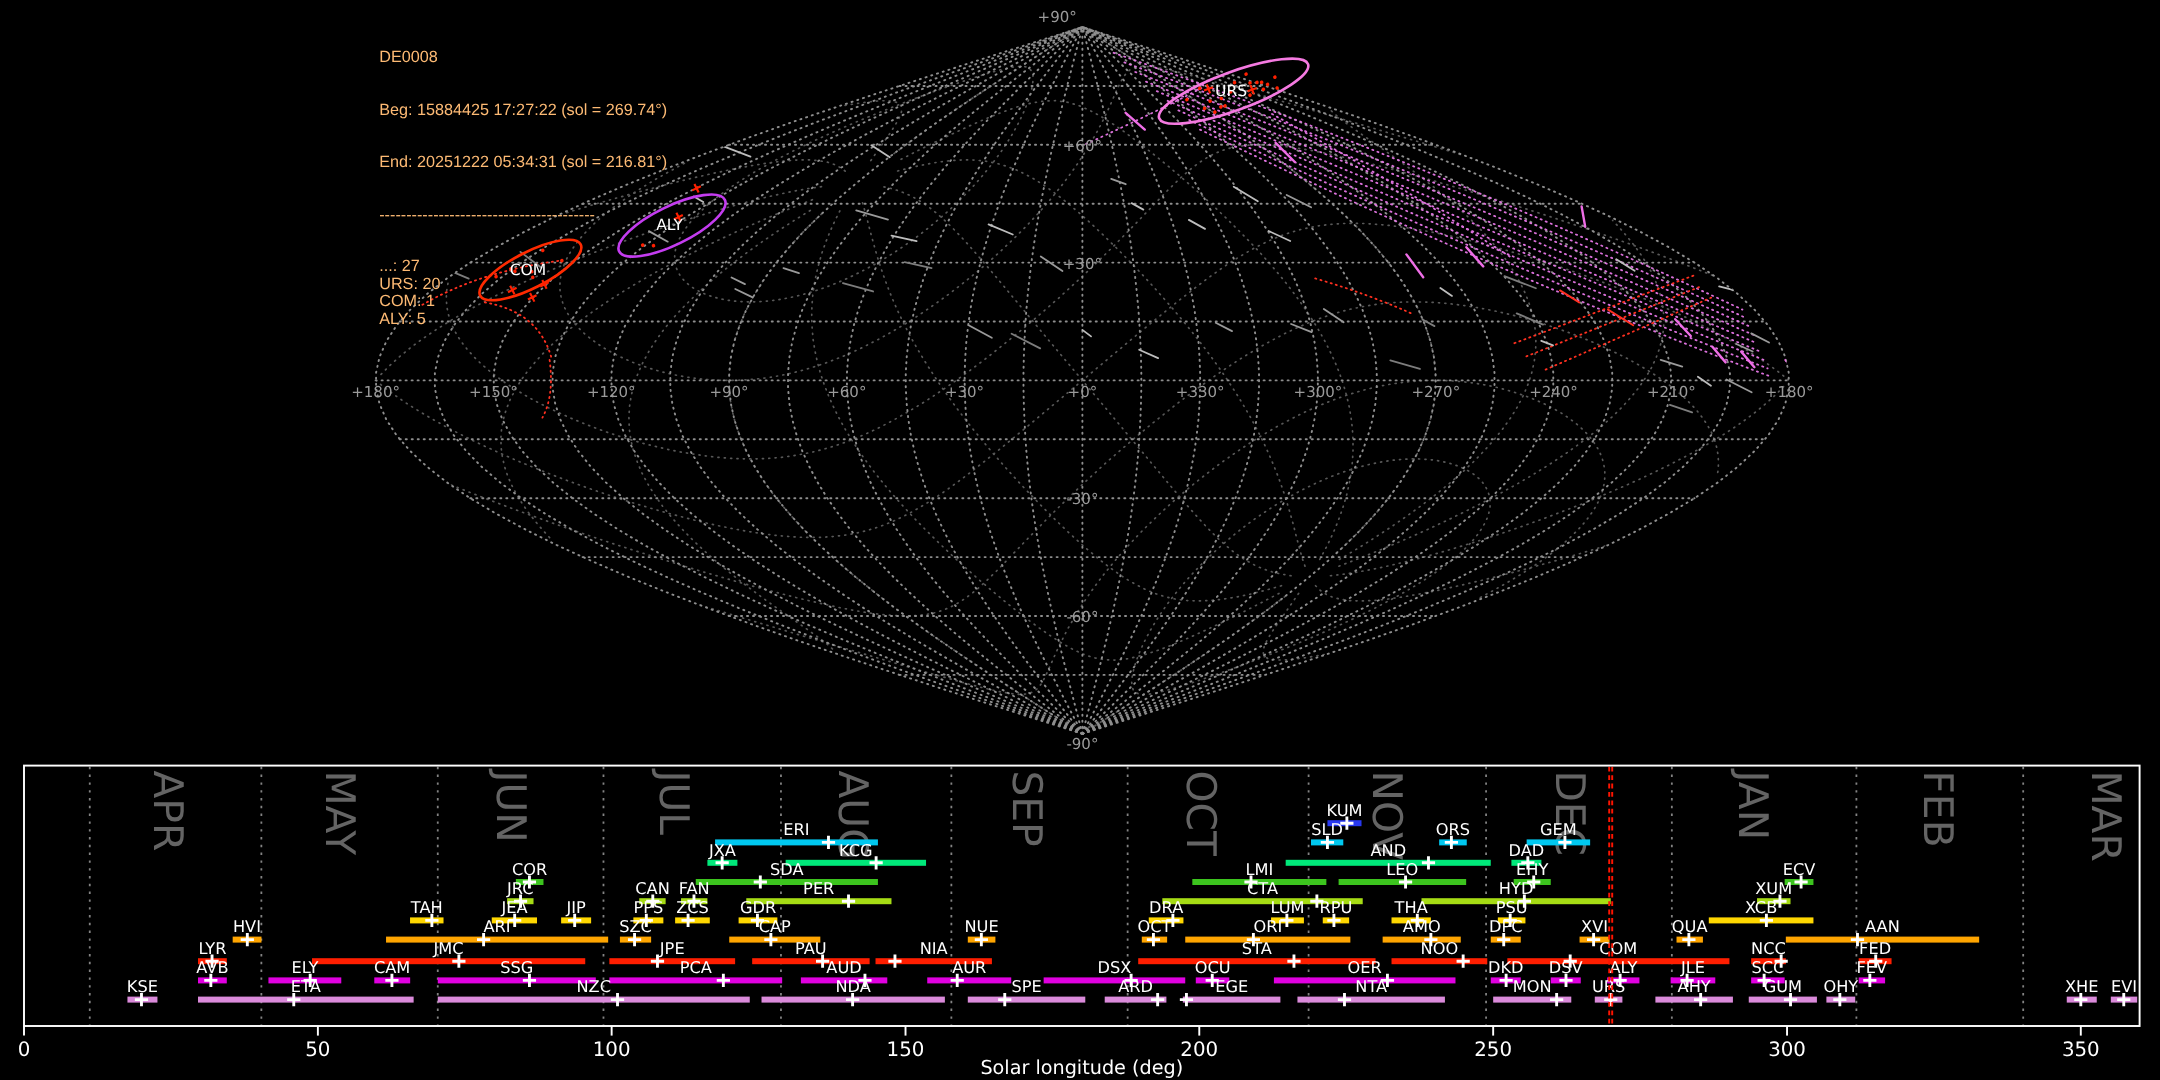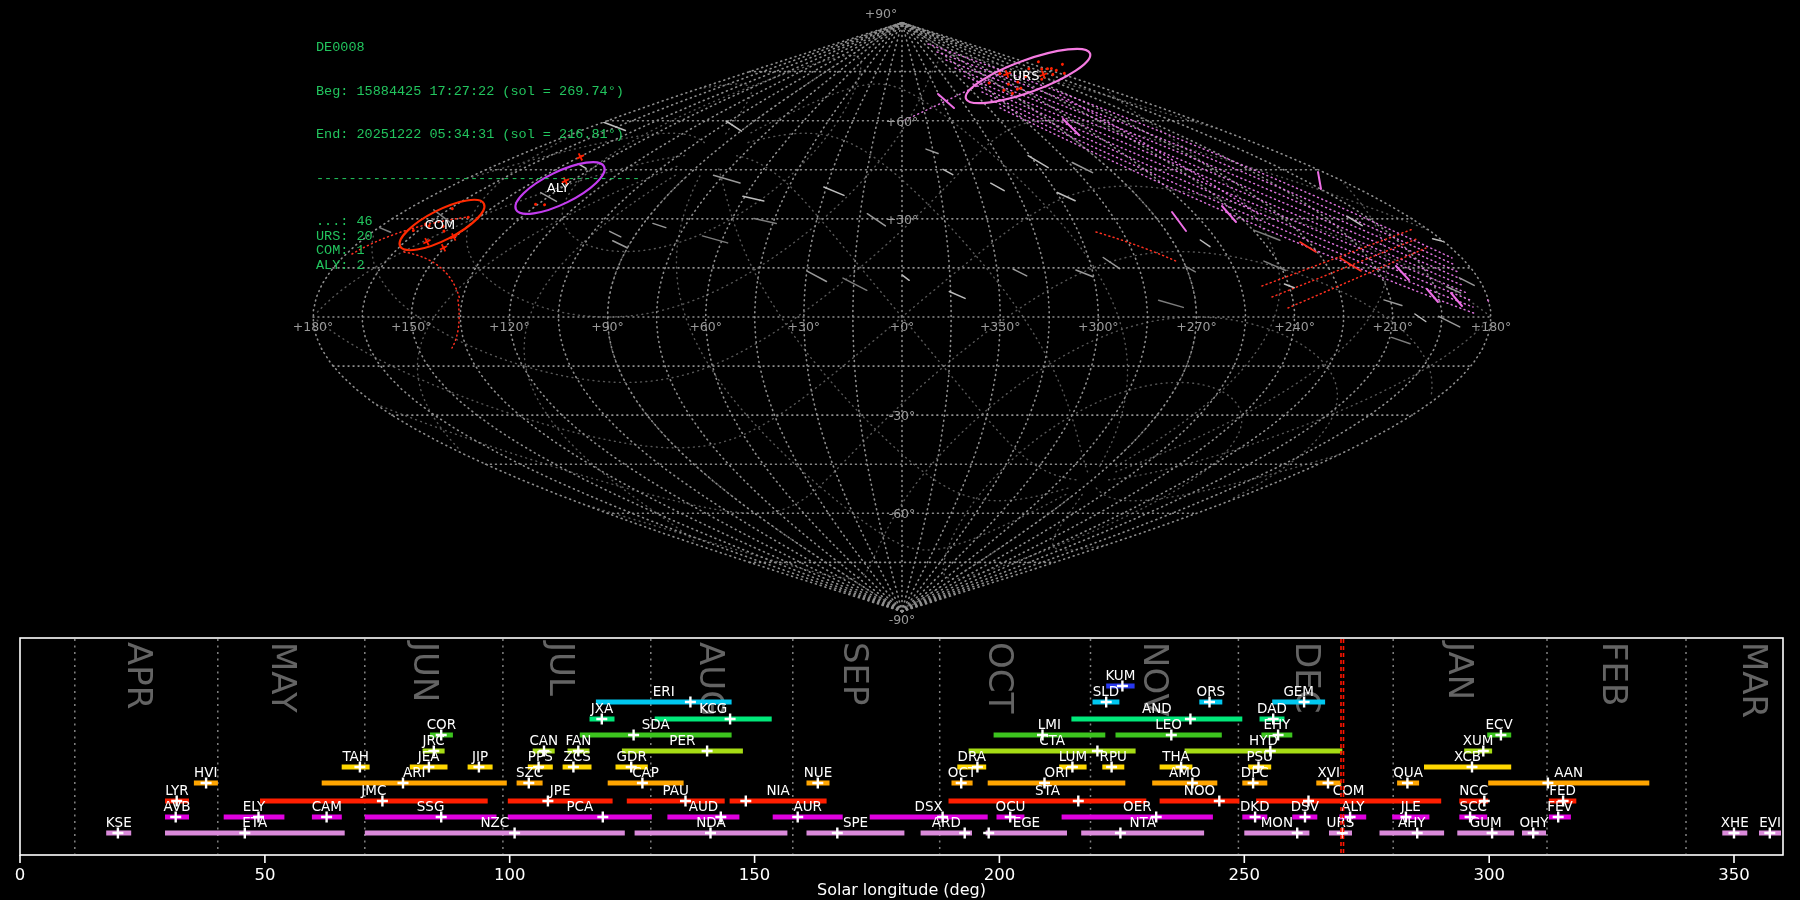--- a/index.html
+++ b/index.html
@@ -1,36 +1,36 @@
 <!DOCTYPE html>
 <html><head>
 <meta charset="utf-8">
 <style>
   html,body{margin:0;padding:0;background:#000;width:1800px;height:900px;overflow:hidden;}
   body{font-family:"DejaVu Sans",sans-serif;}
   #stage{position:relative;width:1800px;height:900px;background:#000;}
   #header-block{
-    position:absolute;left:316px;top:12px;color:#22c55e;
-    font-family:Liberation Mono, monospace;
+    position:absolute;left:316px;top:12px;color:#fdba74;
+    font-family:Liberation Sans, sans-serif;
     font-size:13.5px;line-height:14.5px;white-space:pre;z-index:5;
   }
   #header-block div{height:14.5px;}
   svg text{font-family:"DejaVu Sans","Liberation Sans",sans-serif;}
 </style>
 </head>
 <body>
 
 <div id="stage">
 
   <div id="header-block">
     <div>DE0008</div>
     <div>Beg: 15884425 17:27:22 (sol = 269.74°)</div>
     <div>End: 20251222 05:34:31 (sol = 216.81°)</div>
     <div>----------------------------------------</div>
-    <div id="count-list"><div>...: 46</div><div>URS: 20</div><div>COM: 1</div><div>ALY: 2</div></div>
+    <div id="count-list"><div>...: 27</div><div>URS: 20</div><div>COM: 1</div><div>ALY: 5</div></div>
   </div>
 
   <svg id="sky-map" width="1800" height="632" viewBox="0 0 1800 632" style="position:absolute;left:0;top:0;">
       <defs>
         <clipPath id="mapclip">
           <path d="M902.0,611.5L860.9,598.4L820.0,585.3L779.5,572.2L739.7,559.1L700.6,546.0L662.4,533.0L625.5,519.9L589.9,506.8L555.8,493.7L523.4,480.6L492.9,467.5L464.3,454.4L437.9,441.3L413.7,428.2L391.9,415.2L372.6,402.1L355.9,389.0L341.9,375.9L330.5,362.8L322.0,349.7L316.3,336.6L313.4,323.5L313.4,310.5L316.3,297.4L322.0,284.3L330.5,271.2L341.9,258.1L355.9,245.0L372.6,231.9L391.9,218.8L413.7,205.8L437.9,192.7L464.3,179.6L492.9,166.5L523.4,153.4L555.8,140.3L589.9,127.2L625.5,114.1L662.4,101.0L700.6,88.0L739.7,74.9L779.5,61.8L820.0,48.7L860.9,35.6L902.0,22.5L902.0,22.5L943.1,35.6L984.0,48.7L1024.5,61.8L1064.3,74.9L1103.4,88.0L1141.6,101.0L1178.5,114.1L1214.1,127.2L1248.2,140.3L1280.6,153.4L1311.1,166.5L1339.7,179.6L1366.1,192.7L1390.3,205.8L1412.1,218.8L1431.4,231.9L1448.1,245.0L1462.1,258.1L1473.5,271.2L1482.0,284.3L1487.7,297.4L1490.6,310.5L1490.6,323.5L1487.7,336.6L1482.0,349.7L1473.5,362.8L1462.1,375.9L1448.1,389.0L1431.4,402.1L1412.1,415.2L1390.3,428.2L1366.1,441.3L1339.7,454.4L1311.1,467.5L1280.6,480.6L1248.2,493.7L1214.1,506.8L1178.5,519.9L1141.6,533.0L1103.4,546.0L1064.3,559.1L1024.5,572.2L984.0,585.3L943.1,598.4L902.0,611.5Z"></path>
         </clipPath>
       </defs>
       <g stroke="#585858" stroke-width="1.4" fill="none" stroke-dasharray="0.9 4.4" stroke-linecap="round" clip-path="url(#mapclip)">
         <path d="M1225.0,453.0L1220.8,457.2L1216.2,461.6L1211.0,466.0L1205.4,470.5L1199.2,475.0L1192.6,479.6L1185.5,484.3L1177.9,489.0L1169.8,493.8L1161.2,498.6L1152.2,503.4L1142.7,508.3L1132.8,513.2L1122.5,518.1L1111.8,523.0L1100.8,527.9L1089.4,532.8L1077.8,537.6L1065.9,542.4L1053.9,547.2L1041.8,551.8L1029.7,556.3L1017.7,560.6L1006.0,564.7L994.7,568.5L984.1,571.9L974.4,574.7L965.9,576.9L958.8,578.3L953.1,578.8L948.9,578.3L946.1,576.9L944.3,574.7L943.3,571.9L943.1,568.5L943.4,564.7L944.1,560.6L945.2,556.3L946.5,551.8L948.2,547.2L950.1,542.4L952.3,537.6L954.6,532.8L957.2,527.9L959.9,523.0L962.9,518.1L966.0,513.2L969.3,508.3L972.8,503.4L976.4,498.6L980.2,493.8L984.1,489.0L988.1,484.3L992.3,479.6L996.6,475.0L1001.0,470.5L1005.5,466.0L1010.1,461.6L1014.9,457.2L1019.7,453.0L1024.6,448.8L1029.6,444.7L1034.6,440.7L1039.7,436.8L1044.9,433.0L1050.2,429.4L1055.4,425.8L1060.8,422.3L1066.1,419.0L1071.5,415.7L1077.0,412.7L1082.4,409.7L1087.9,406.9L1093.4,404.2L1098.9,401.6L1104.4,399.2L1109.9,396.9L1115.4,394.8L1120.8,392.9L1126.3,391.1L1131.8,389.5L1137.2,388.0L1142.5,386.7L1147.9,385.6L1153.2,384.6L1158.4,383.8L1163.6,383.2L1168.7,382.8L1173.8,382.5L1178.7,382.4L1183.6,382.5L1188.3,382.8L1193.0,383.2L1197.5,383.8L1201.9,384.6L1206.1,385.6L1210.2,386.7L1214.0,388.0L1217.7,389.5L1221.2,391.1L1224.5,392.9L1227.5,394.8L1230.3,396.9L1232.9,399.2L1235.1,401.6L1237.1,404.2L1238.7,406.9L1240.0,409.7L1241.0,412.7L1241.6,415.7L1241.8,419.0L1241.7,422.3L1241.1,425.8L1240.2,429.4L1238.8,433.0L1236.9,436.8L1234.6,440.7L1231.9,444.7L1228.7,448.8L1225.0,453.0"></path>

